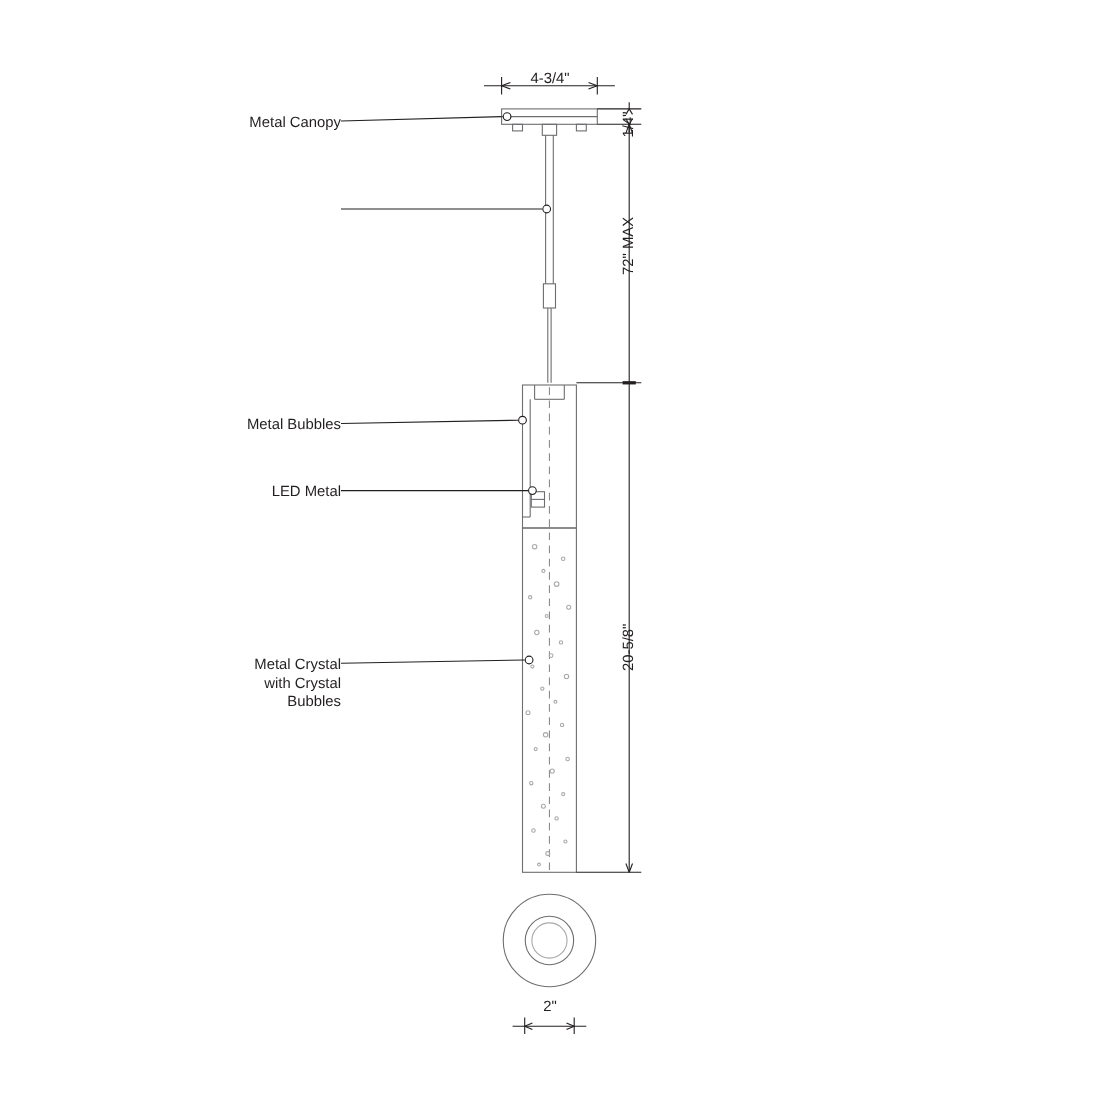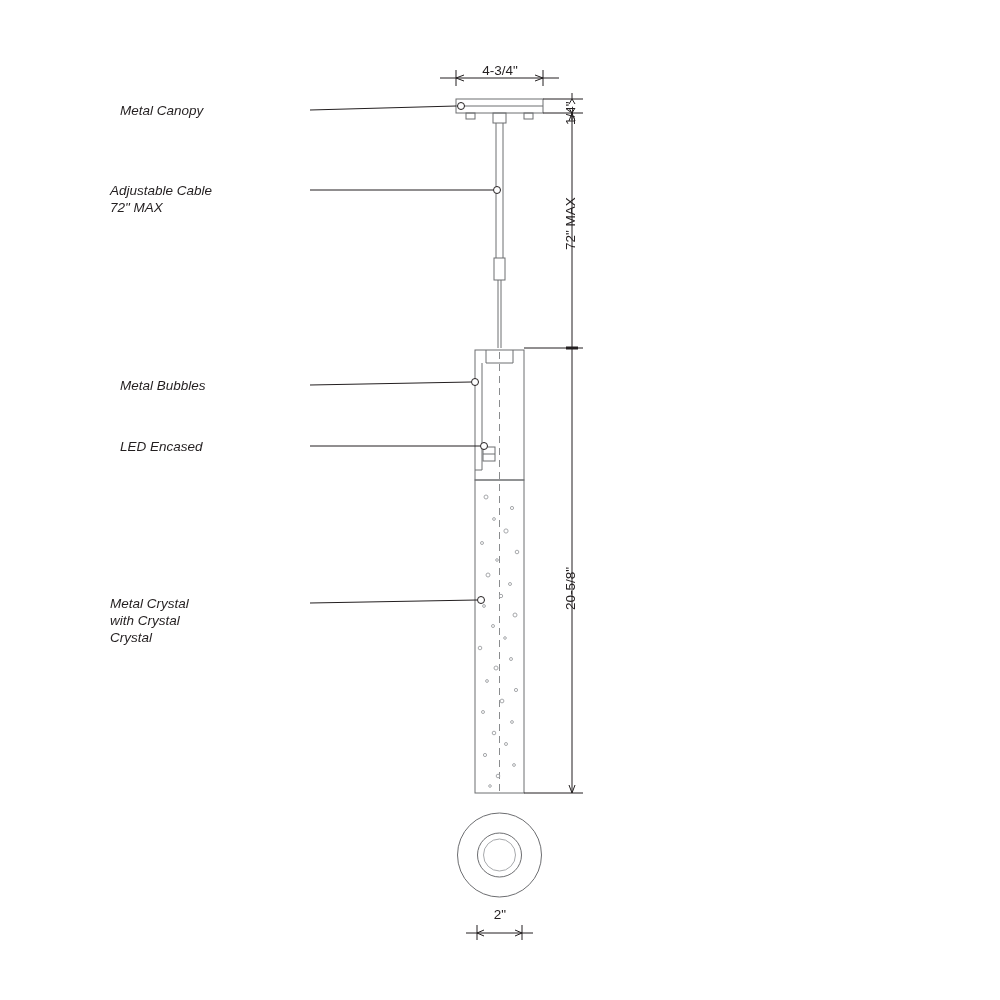--- a/index.html
+++ b/index.html
@@ -24,21 +24,21 @@
     height: 1000px;
   }
   .lbl {
     position: absolute;
     font-size: 13.5px;
     line-height: 17px;
     color: #231f20;
     white-space: pre;
   }
   .lbl.right {
-    font-style: italic;
+    text-align: right;
   }
   .lbl.center {
     text-align: center;
   }
   .vert {
     position: absolute;
     font-size: 13.5px;
     line-height: 17px;
     color: #231f20;
     white-space: pre;
@@ -198,27 +198,26 @@
         <line x1="522" y1="933" x2="515" y2="936"></line>
       </g>
 
     </g>
   </svg>
 
   <div class="lbl center" style="left:440px; top:62px; width:120px;">4-3/4"</div>
 
   <div class="lbl right" style="left:120px; top:102px; width:190px;">Metal Canopy</div>
 
-  <div class="lbl right" style="left:110px; top:182px; width:200px;"><span>Adjustable Cable</span><br><span>72" MAX</span></div>
 
   <div class="lbl right" style="left:120px; top:377px; width:190px;">Metal Bubbles</div>
 
-  <div class="lbl right" style="left:120px; top:438px; width:190px;">LED Encased</div>
-
-  <div class="lbl right" style="left:110px; top:595px; width:200px;"><span>Metal Crystal</span><br><span>with Crystal</span><br><span>Crystal</span></div>
+  <div class="lbl right" style="left:120px; top:438px; width:190px;">LED Metal</div>
+
+  <div class="lbl right" style="left:110px; top:595px; width:200px;"><span>Metal Crystal</span><br><span>with Crystal</span><br><span>Bubbles</span></div>
 
   <div class="vert" style="left:562px; top:125px;">1/4"</div>
 
   <div class="vert" style="left:562px; top:250px;">72" MAX</div>
 
   <div class="vert" style="left:562px; top:610px;">20-5/8"</div>
 
   <div class="lbl center" style="left:450px; top:906px; width:100px;">2"</div>
 
 </div>

